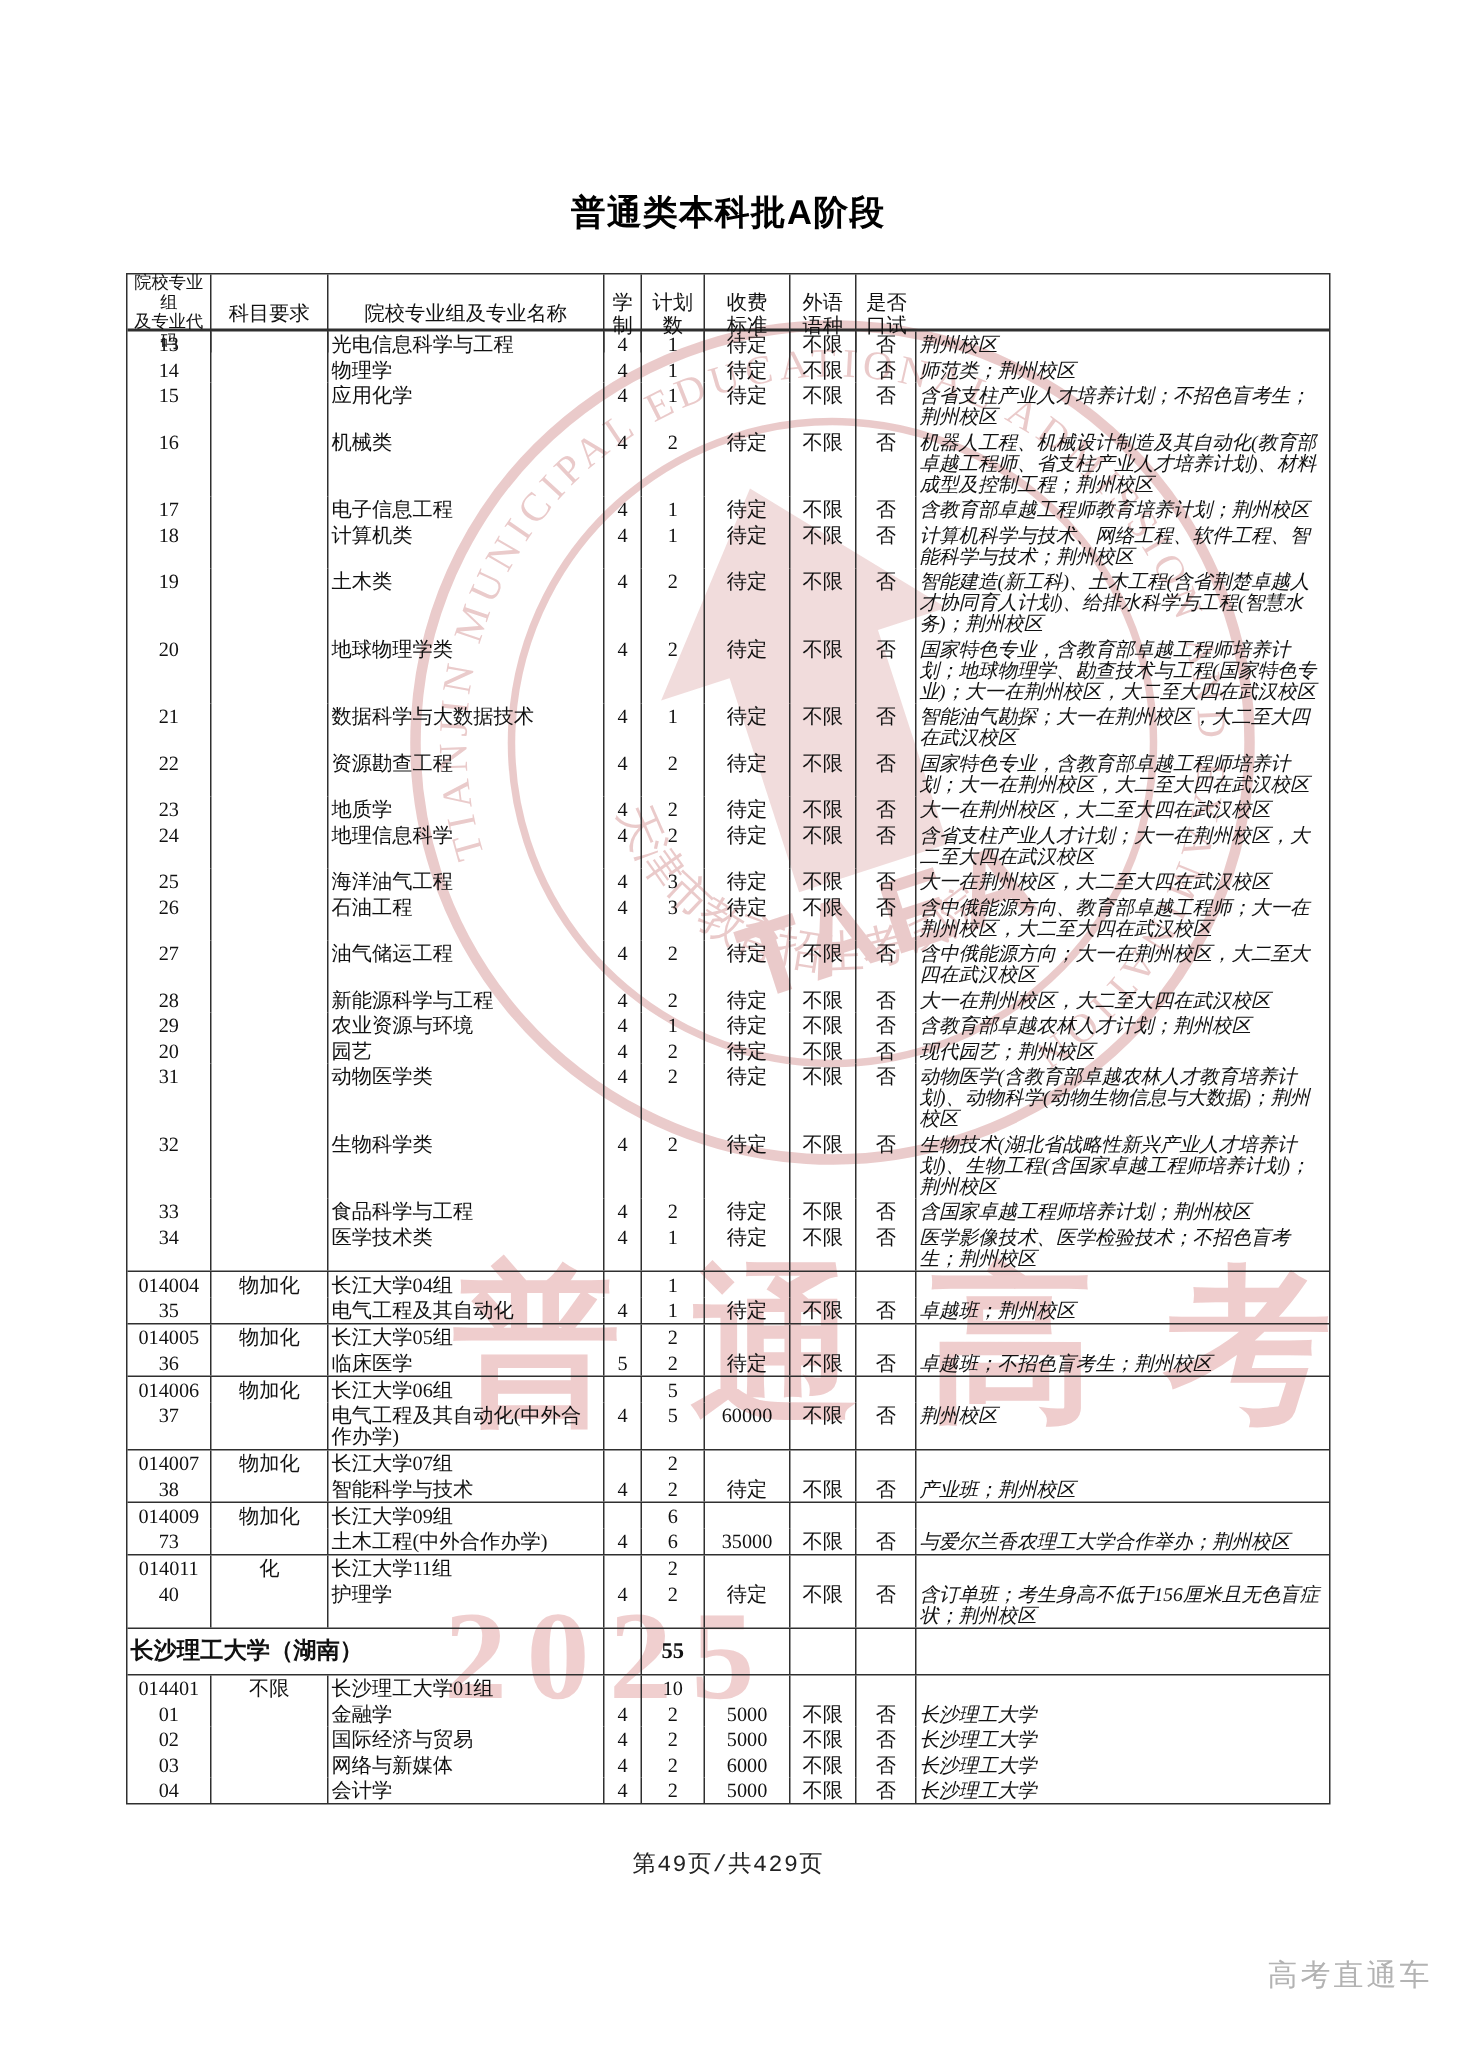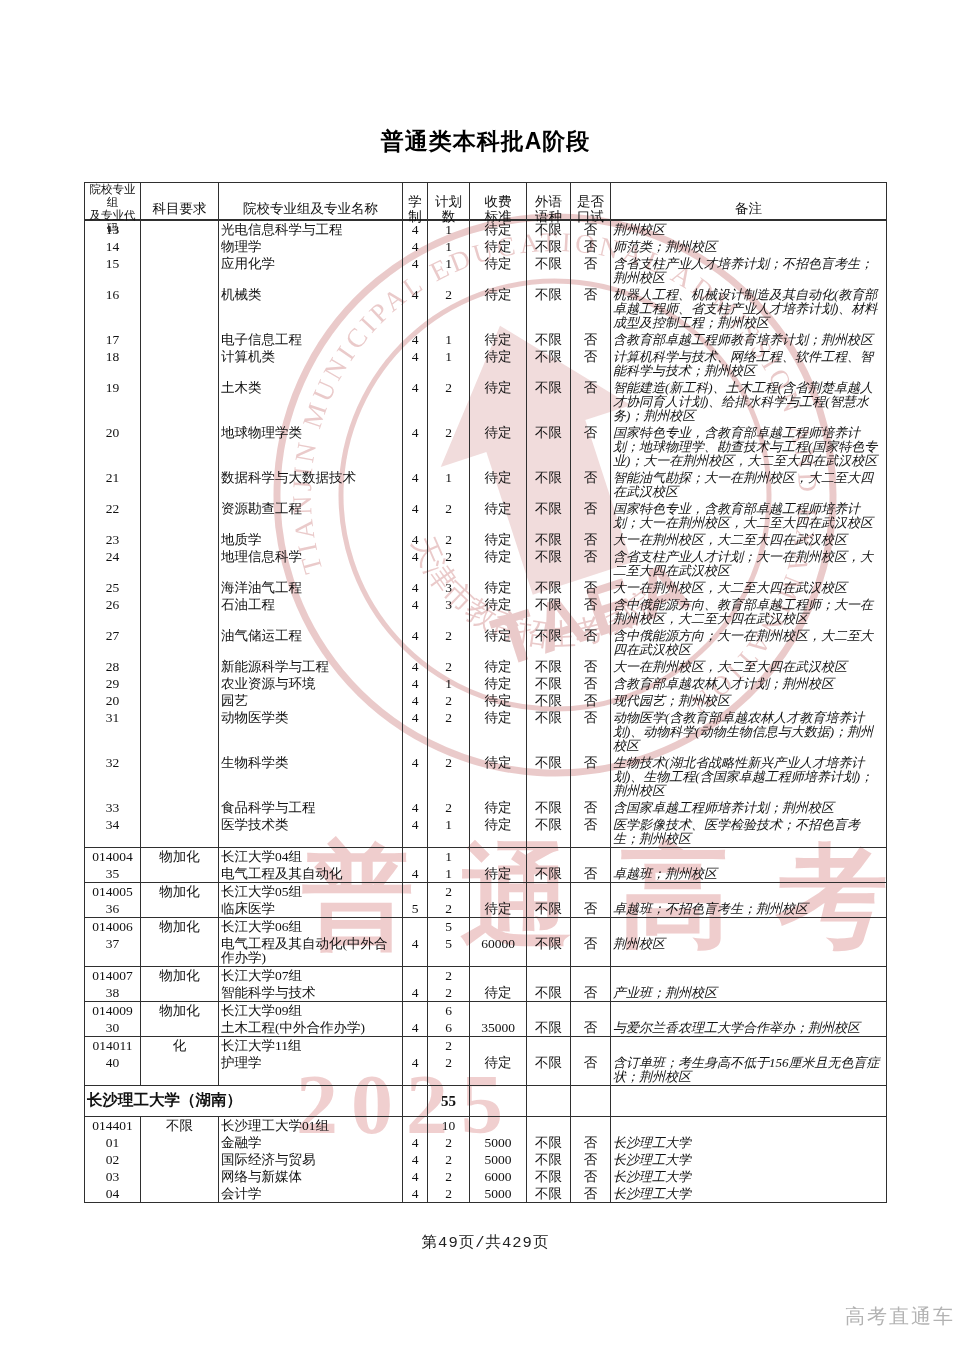--- a/index.html
+++ b/index.html
@@ -81,21 +81,20 @@
           <div>学
 制</div>
           <div>计划
 数</div>
           <div>收费
 标准</div>
           <div>外语
 语种</div>
           <div>是否
 口试</div>
-          <div>备注</div>
         </div>
         <div class="block">
           <div class="tr">
             <div class="c">13</div>
             <div class="c"></div>
             <div class="l name">光电信息科学与工程</div>
             <div class="c">4</div>
             <div class="c">1</div>
             <div class="c">待定</div>
             <div class="c">不限</div>
@@ -436,21 +435,21 @@
             <div class="c">物加化</div>
             <div class="l name">长江大学09组</div>
             <div class="c"></div>
             <div class="c">6</div>
             <div class="c"></div>
             <div class="c"></div>
             <div class="c"></div>
             <div class="l remark"></div>
           </div>
           <div class="tr">
-            <div class="c">30</div>
+            <div class="c">73</div>
             <div class="c"></div>
             <div class="l name">土木工程(中外合作办学)</div>
             <div class="c">4</div>
             <div class="c">6</div>
             <div class="c">35000</div>
             <div class="c">不限</div>
             <div class="c">否</div>
             <div class="l remark">与爱尔兰香农理工大学合作举办；荆州校区</div>
           </div>
         </div>

